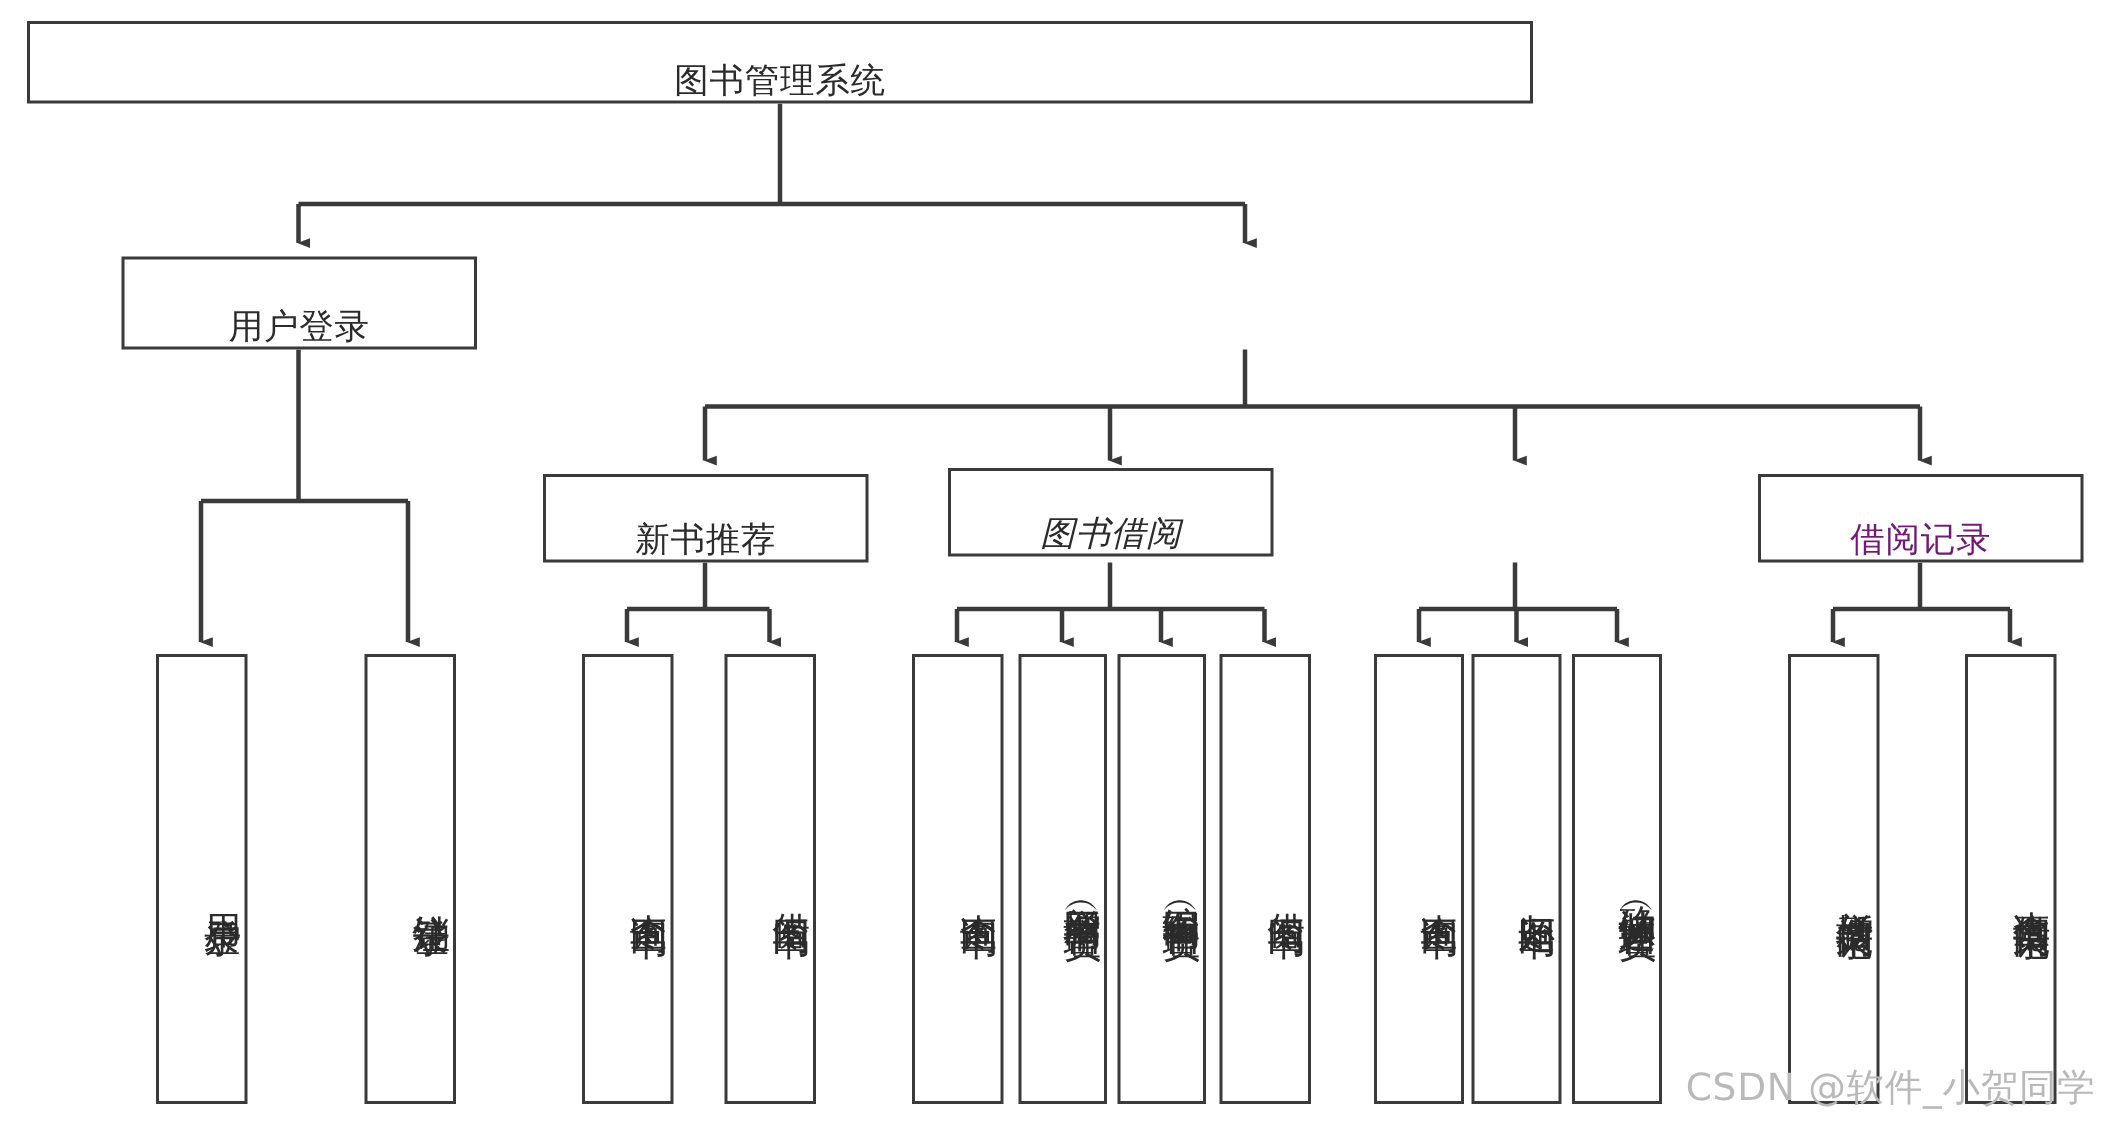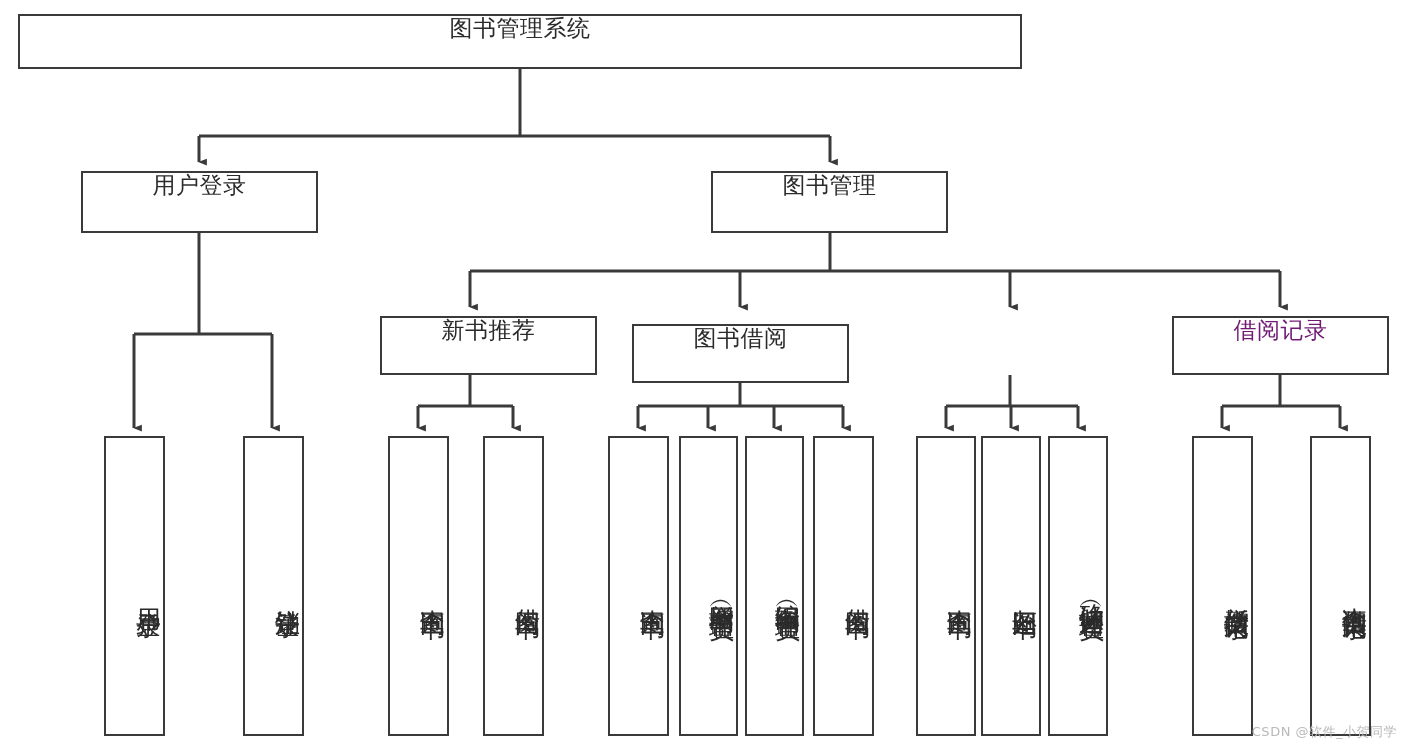--- a/index.html
+++ b/index.html
@@ -25,21 +25,21 @@
     width: 1405px;
     height: 747px;
     pointer-events: none;
   }
   .node {
     position: absolute;
     box-sizing: border-box;
     border: 2.5px solid #3a3a3a;
     background: #ffffff;
     display: flex;
-    align-items: flex-start;
+    align-items: flex-end;
     justify-content: center;
     color: #2b2b2b;
   }
   .node.horiz {
     font-size: 23px;
     letter-spacing: 0.5px;
     line-height: 1.1;
   }
   .node.vert {
     writing-mode: vertical-rl;
@@ -54,21 +54,21 @@
   .node.vert .vlabel {
     writing-mode: vertical-rl;
     text-orientation: upright;
     display: block;
     white-space: nowrap;
   }
   #watermark {
     position: absolute;
     right: 8px;
     bottom: 6px;
-    font-size: 13px;
+    font-size: 25px;
     color: #b9b9b9;
     letter-spacing: 0.5px;
     white-space: nowrap;
     user-select: none;
   }
 </style>
 </head>
 <body>
 
 <div id="canvas" style="background: rgb(255, 255, 255);">
@@ -124,28 +124,25 @@
     </g>
   </svg>
 
   <div class="node horiz" style="left: 18px; top: 14px; width: 1004px; height: 55px; border-color: rgb(58, 58, 58); background: rgb(255, 255, 255); color: rgb(43, 43, 43);">
     <span>图书管理系统</span>
   </div>
 
   <div class="node horiz" style="left: 81px; top: 171px; width: 237px; height: 62px; border-color: rgb(58, 58, 58); background: rgb(255, 255, 255); color: rgb(43, 43, 43);">
     <span>用户登录</span>
   </div>
-  <div class="node horiz" style="left: 711px; top: 171px; width: 237px; height: 62px; border-color: rgb(58, 58, 58); background: rgb(255, 255, 255); color: rgb(43, 43, 43);">
-    <span>图书管理</span>
-  </div>
 
-  <div class="node horiz" style="left: 362px; top: 316px; width: 217px; height: 59px; border-color: rgb(58, 58, 58); background: rgb(255, 255, 255); color: rgb(43, 43, 43); margin-left: 18px;">
+  <div class="node horiz" style="left: 362px; top: 316px; width: 217px; height: 59px; border-color: rgb(58, 58, 58); background: rgb(255, 255, 255); color: rgb(43, 43, 43);">
     <span>新书推荐</span>
   </div>
-  <div class="node horiz" style="left: 632px; top: 324px; width: 217px; height: 59px; border-color: rgb(58, 58, 58); background: rgb(255, 255, 255); color: rgb(43, 43, 43);">
+  <div class="node horiz" style="left: 632px; top: 312px; width: 217px; height: 59px; border-color: rgb(58, 58, 58); background: rgb(255, 255, 255); color: rgb(43, 43, 43); font-style: italic;">
     <span>图书借阅</span>
   </div>
   <div class="node horiz" style="left: 1172px; top: 316px; width: 217px; height: 59px; border-color: rgb(58, 58, 58); background: rgb(255, 255, 255); color: #701a75;">
     <span>借阅记录</span>
   </div>
 
   <div class="node vert" style="left: 104px; top: 436px; width: 61px; height: 300px; border-color: rgb(58, 58, 58); background: rgb(255, 255, 255); color: rgb(43, 43, 43);">
     <span class="vlabel">用户登录</span>
   </div>
   <div class="node vert" style="left: 243px; top: 436px; width: 61px; height: 300px; border-color: rgb(58, 58, 58); background: rgb(255, 255, 255); color: rgb(43, 43, 43);">

